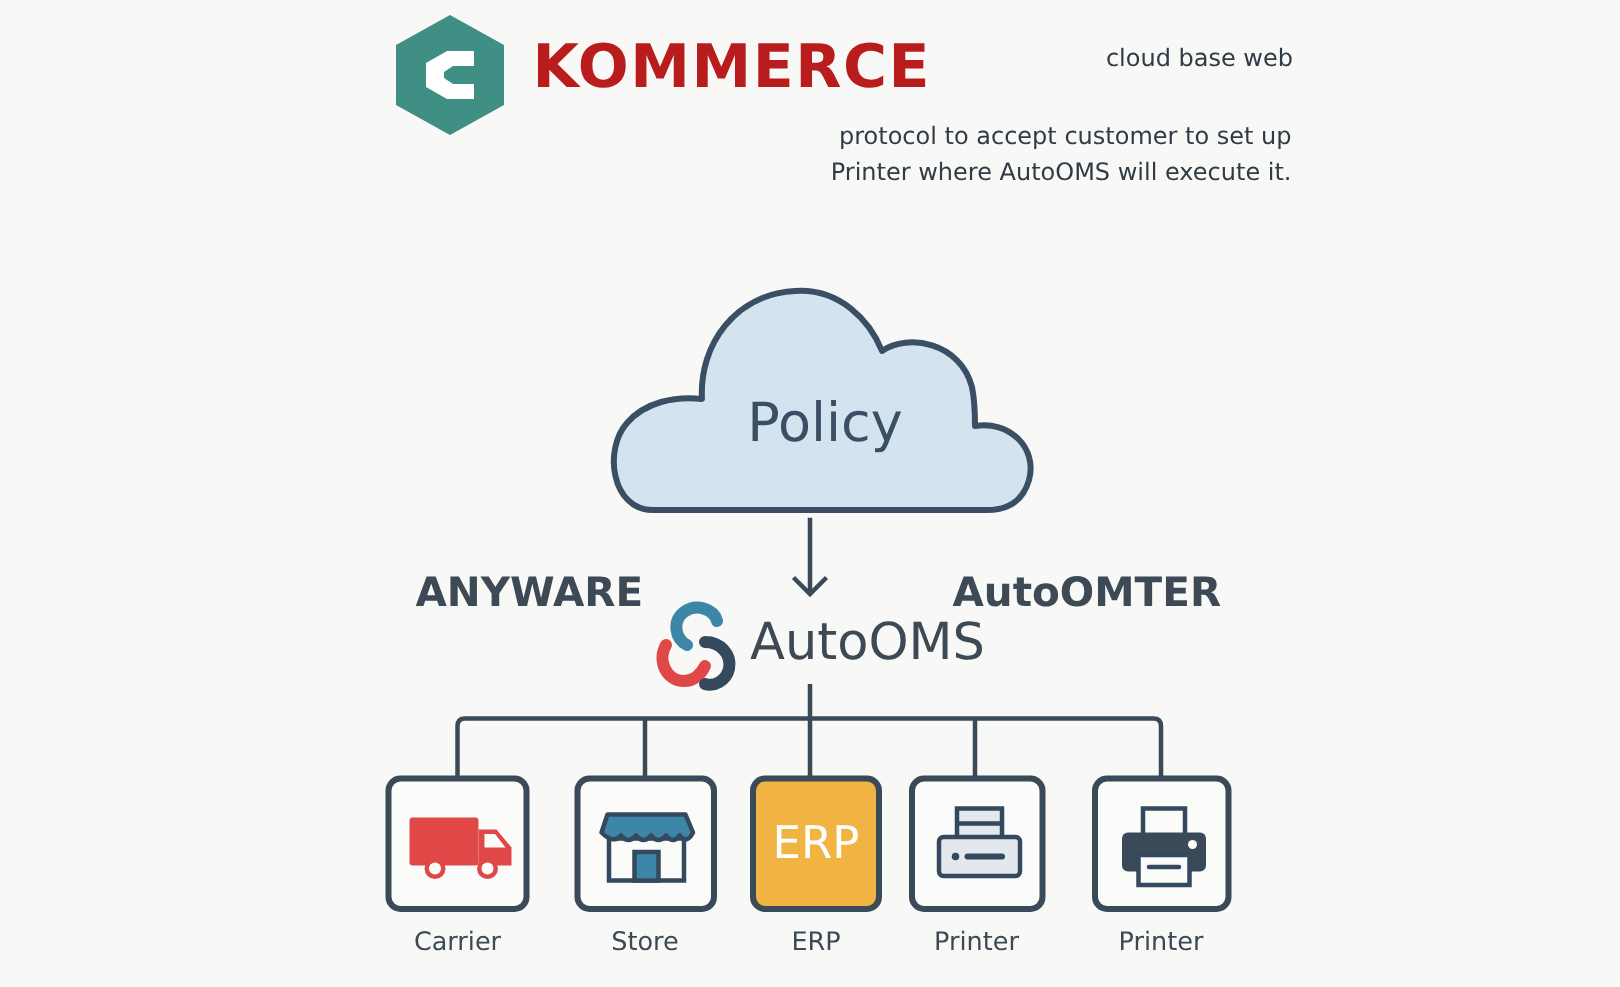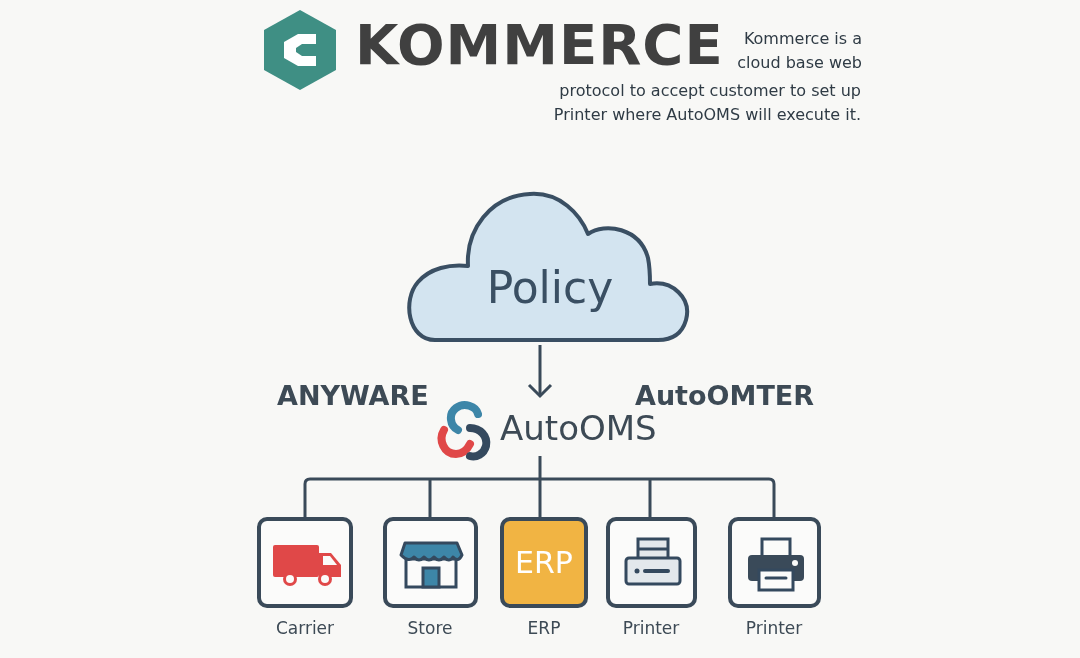--- a/index.html
+++ b/index.html
@@ -1,49 +1,48 @@
 <!DOCTYPE html>
 <html><head>
 <meta charset="utf-8">
 <style>
   html, body { margin:0; padding:0; }
   body { width:1080px; height:658px; background:#f8f8f6; position:relative; overflow:hidden;
          font-family:"DejaVu Sans", "Liberation Sans", sans-serif; color:#3d4a55; }
   .abs { position:absolute; }
-  .logo-title { left:355px; top:12px; font-size:56px; font-weight:bold; letter-spacing:1px; color:#404040; line-height:66px;text-align:right; }
+  .logo-title { left:355px; top:12px; font-size:40px; font-weight:bold; letter-spacing:1px; color:#b91c1c; line-height:66px;text-align:right; }
   .desc-top { left:732px; top:27px; width:130px; text-align:right; font-size:16px; line-height:24px; color:#2f3b45; }
   .desc-body { left:495px; top:79px; width:366px; text-align:right; font-size:16px; line-height:24px; color:#2f3b45; }
   .desc-line { display:block; white-space:nowrap; }
   .side-label { font-size:27px; font-weight:bold; color:#3d4a55; }
   .autooms { left:500px; top:408px; font-size:34px; color:#3d4a55; }
   .node-label { font-size:17px; color:#3d4a55; text-align:center; width:130px; }
   .box { border:4px solid #3a4a59; border-radius:10px; box-sizing:border-box; background:#fbfbfa; }
 </style>
 </head>
 <body>
 
 <svg class="abs" style="left:258px;top:8px" width="84" height="84" viewBox="0 0 84 84">
   <polygon points="42,2 78,22 78,62 42,82 6,62 6,22" fill="#3f8f84"></polygon>
   <path d="M58,26 L40,26 L26,34 L26,50 L40,58 L58,58 L58,48 L44,48 L38,44 L38,40 L44,36 L58,36 Z" fill="#ffffff"></path>
 </svg>
 <div class="abs logo-title">KOMMERCE</div>
 
 <div class="abs desc-top">
-  <span class="desc-line">Kommerce is a</span>
   <span class="desc-line">cloud base web</span>
 </div>
 <div class="abs desc-body">
   <span class="desc-line">protocol to accept customer to set up</span>
   <span class="desc-line">Printer where AutoOMS will execute it.</span>
 </div>
 
 <svg class="abs" style="left:400px;top:180px" width="300" height="170" viewBox="0 0 300 170">
   <path d="M35,160 C8,160 2,120 18,102 C30,88 50,84 68,86 C66,50 90,16 130,14 C160,12 180,34 188,54 C205,42 240,48 248,78 C250,88 250,96 250,104 C272,100 292,118 286,140 C282,154 272,160 258,160 Z" fill="#d3e4f0" stroke="#3a4f63" stroke-width="4" stroke-linejoin="round"></path>
 </svg>
-<div class="abs" style="left:450px;top:262px;width:200px;text-align:center;font-size:44px;color:#3a4f63;">Policy</div>
+<div class="abs" style="left:450px;top:262px;width:200px;text-align:center;font-size:36px;color:#3a4f63;">Policy</div>
 
 <svg class="abs" style="left:525px;top:345px" width="30" height="55" viewBox="0 0 30 55">
   <line x1="15" y1="0" x2="15" y2="50" stroke="#3a4a59" stroke-width="3"></line>
   <polyline points="4,40 15,51 26,40" fill="none" stroke="#3a4a59" stroke-width="3"></polyline>
 </svg>
 
 <div class="abs side-label" style="left:277px;top:380px;">ANYWARE</div>
 <div class="abs side-label" style="left:635px;top:380px;">AutoOMTER</div>
 
 <svg class="abs" style="left:434px;top:400px" width="62" height="62" viewBox="0 0 62 62">

